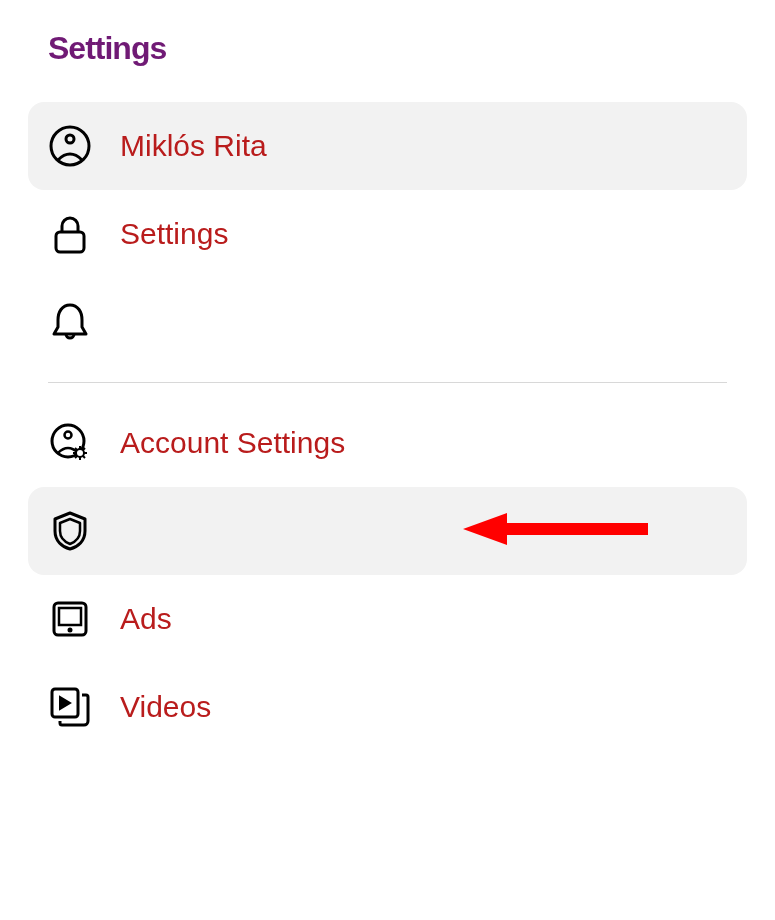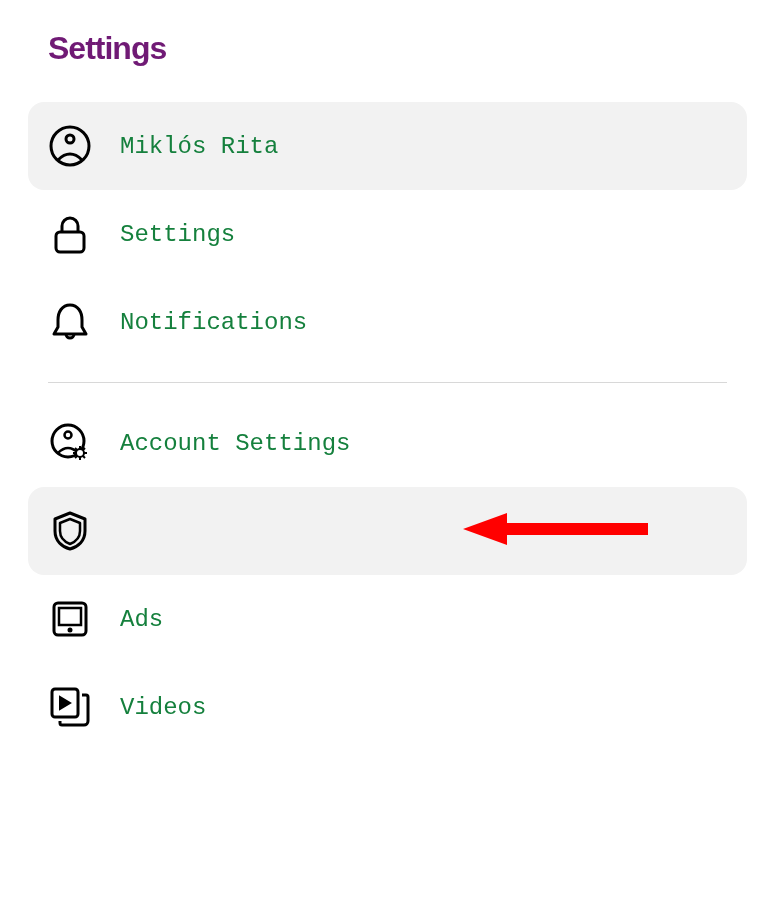--- a/index.html
+++ b/index.html
@@ -46,24 +46,23 @@
       margin-right: 28px;
     }
     .icon-wrap svg {
       width: 44px;
       height: 44px;
       stroke: #000;
       fill: none;
       stroke-width: 2;
     }
     .item-label {
-      font-size: 24px;
+      font-size: 30px;
       font-weight: 500;
-      color: #15803d;
-      font-family: Liberation Mono, monospace;
+      color: #b91c1c;
     }
     .divider {
       height: 1px;
       background: #d8d8d8;
       margin: 16px 20px;
     }
     .arrow-annotation {
       position: absolute;
       left: 435px;
       top: 50%;
@@ -99,21 +98,20 @@
     <span class="item-label">Settings</span>
   </div>
 
   <div class="menu-item">
     <span class="icon-wrap">
       <svg viewBox="0 0 44 44">
         <path d="M 22 5 C 14 5 10 12 10 20 L 10 27 L 6 34 L 38 34 L 34 27 L 34 20 C 34 12 30 5 22 5 Z" stroke-width="3" stroke-linejoin="round"></path>
         <path d="M 18 34 A 4 4 0 0 0 26 34" stroke-width="3"></path>
       </svg>
     </span>
-    <span class="item-label">Notifications</span>
   </div>
 
   <div class="divider"></div>
 
   <div class="menu-item">
     <span class="icon-wrap">
       <svg viewBox="0 0 44 44">
         <circle cx="20" cy="20" r="16" stroke-width="3"></circle>
         <circle cx="20" cy="14" r="3.5" stroke-width="2.5"></circle>
         <path d="M 10 32 Q 20 22 30 32" stroke-width="2.5"></path>

